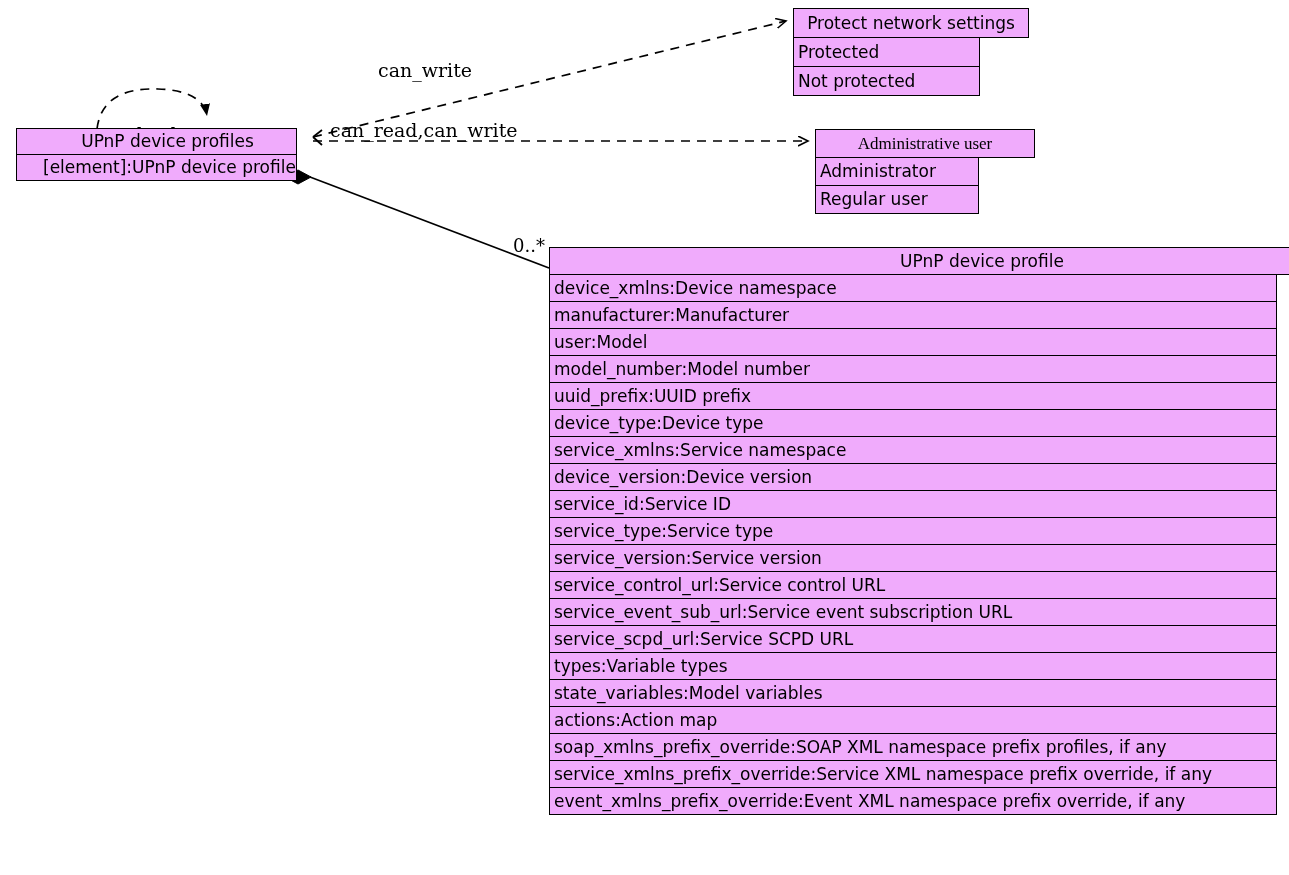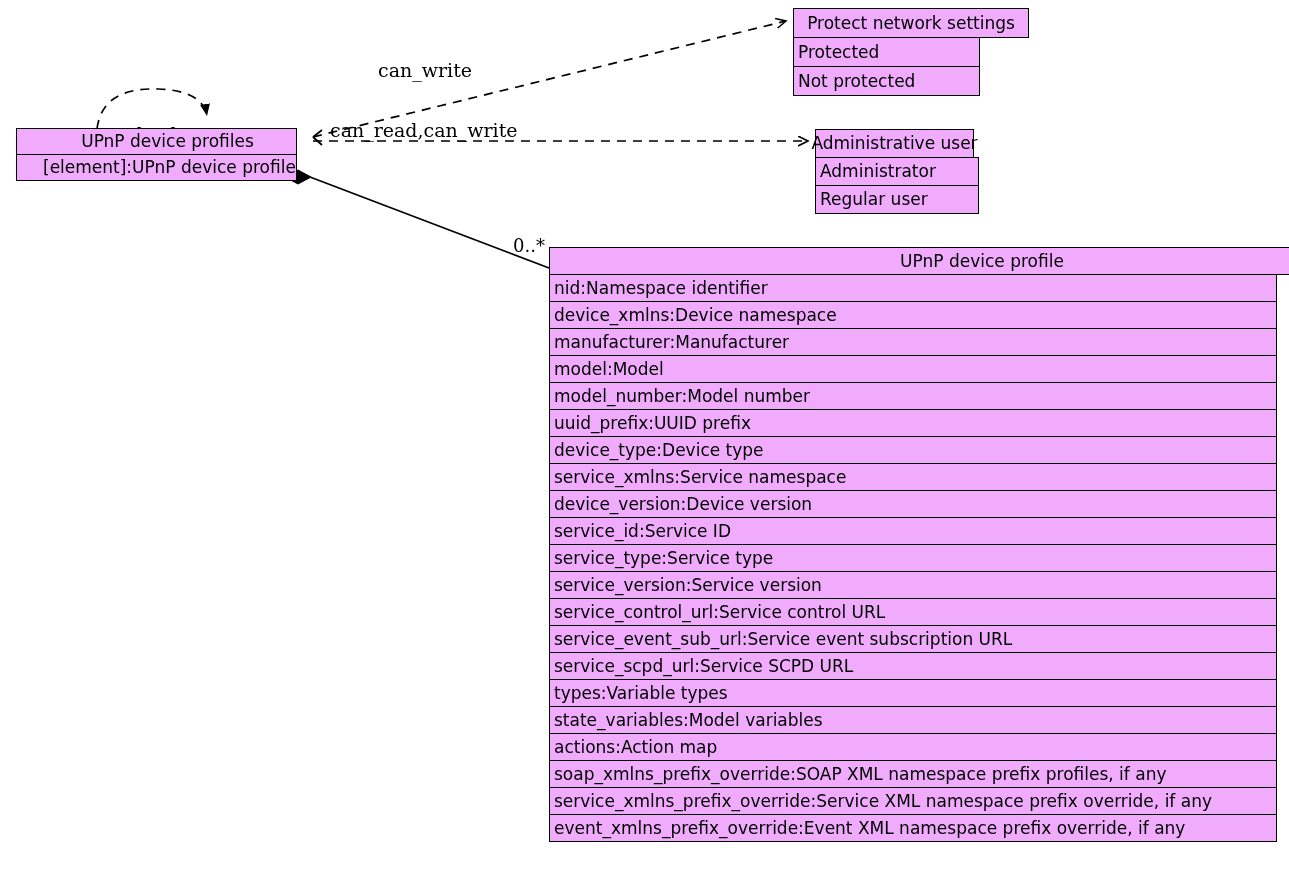--- a/index.html
+++ b/index.html
@@ -56,21 +56,21 @@
 
   
   #protect-box { left: 793px; top: 8px; }
   #protect-box .uml-row { height: 30px; }
   #protect-box .uml-row.title { width: 236px; }
   #protect-box .uml-row.left  { width: 187px; }
 
   
   #admin-box { left: 815px; top: 129px; }
   #admin-box .uml-row { height: 29px; }
-  #admin-box .uml-row.title { width: 159px; }
+  #admin-box .uml-row.title { width: 220px; font-family: Liberation Serif, serif; }
   #admin-box .uml-row.left  { width: 164px; }
 
   
   #profile-table { left: 549px; top: 247px; }
   #profile-table .uml-row { height: 28px; font-size: 17px; }
   #profile-table .uml-row.title { width: 866px; }
   #profile-table .uml-row.left  { width: 728px; }
 
   
   .edge-label {
@@ -151,24 +151,23 @@
   </div>
 
   <div class="uml-box" id="admin-box">
     <div class="uml-row title">Administrative user</div>
     <div class="uml-row left">Administrator</div>
     <div class="uml-row left">Regular user</div>
   </div>
 
   <div class="uml-box" id="profile-table">
     <div class="uml-row title">UPnP device profile</div>
-    <div class="uml-row left">nid:Namespace identifier</div>
     <div class="uml-row left">device_xmlns:Device namespace</div>
     <div class="uml-row left">manufacturer:Manufacturer</div>
-    <div class="uml-row left">model:Model</div>
+    <div class="uml-row left">user:Model</div>
     <div class="uml-row left">model_number:Model number</div>
     <div class="uml-row left">uuid_prefix:UUID prefix</div>
     <div class="uml-row left">device_type:Device type</div>
     <div class="uml-row left">service_xmlns:Service namespace</div>
     <div class="uml-row left">device_version:Device version</div>
     <div class="uml-row left">service_id:Service ID</div>
     <div class="uml-row left">service_type:Service type</div>
     <div class="uml-row left">service_version:Service version</div>
     <div class="uml-row left">service_control_url:Service control URL</div>
     <div class="uml-row left">service_event_sub_url:Service event subscription URL</div>

